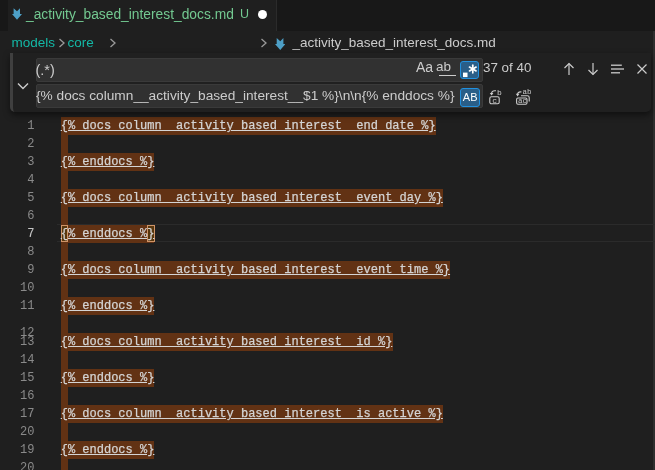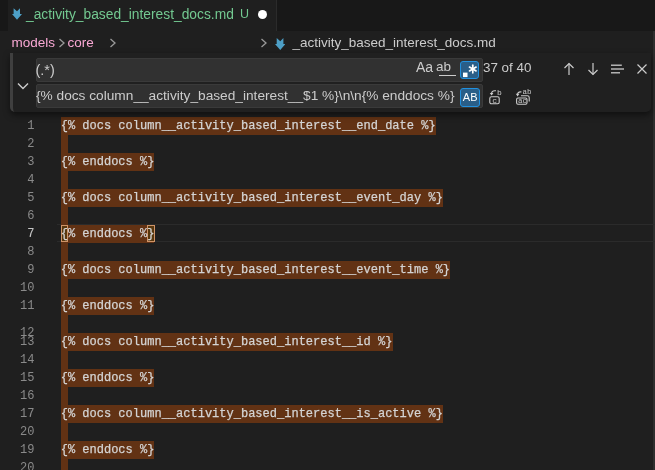--- a/index.html
+++ b/index.html
@@ -7,26 +7,26 @@
 body { font-family:"Liberation Sans", sans-serif; position:relative; }
 .abs { position:absolute; }
 
 #tabbar { left:0; top:0; width:655px; height:31px; background:#181818; }
 #tab { left:8px; top:0; width:269px; height:31px; background:#1f1f1f; border-right:1px solid #2b2b2b; }
 #tablabel { left:18px; top:-1px; height:31px; line-height:31px; font-size:13.8px; color:#73c991; }
 #ubadge { left:232px; top:-1px; height:31px; line-height:31px; font-size:12.5px; color:#73c991; }
 #dot { left:250px; top:9.7px; width:9px; height:9px; border-radius:50%; background:#ffffff; }
 
 #crumbs { left:0; top:31px; width:655px; height:24px; background:#1f1f1f; }
-.ci { position:absolute; top:0; height:24px; line-height:24px; font-size:13.5px; color:#f9a8d4; white-space:pre; }
+.ci { position:absolute; top:0; height:24px; line-height:24px; font-size:13.5px; color:#14b8a6; white-space:pre; }
 
 .num { width:34.5px; text-align:right; font-family:"Liberation Mono",monospace; font-size:12.03px; line-height:18px; color:#8a8a8a; }
 .num7 { color:#c6c6c6; }
 .bar { background:#623214; height:18px; }
-.txt { left:60.7px; font-family:"Liberation Mono",monospace; font-size:12.03px; line-height:18px; color:#d4d4d4; white-space:pre; -webkit-text-stroke:0.25px #d4d4d4; }
+.txt { left:60.7px; font-family:"Liberation Mono",monospace; font-size:12.03px; line-height:18px; color:#d4d4d4; white-space:pre;text-decoration:underline; -webkit-text-stroke:0.25px #d4d4d4; }
 .bx { border:1px solid #cf9468; background:#57370e; width:7.4px; height:16.5px; }
 
 #widget { left:10px; top:53px; width:641px; height:59px; background:#202020; border-radius:0 0 5px 5px; box-shadow:0 3px 6px rgba(0,0,0,0.5); border-left:3px solid #3f3f3f; }
 .inp { left:23px; width:447px; height:24px; background:#313131; border:1px solid #3a3a3a; border-radius:2px; font-size:13.7px; color:#cccccc; line-height:22px; white-space:pre; }
 .tgl { width:19px; height:19px; border-radius:3px; }
 .tglon { background:#2a5e88; border:1.5px solid #2191e0; }
 .ico { color:#cccccc; }
 </style>
 </head>
 <body>

